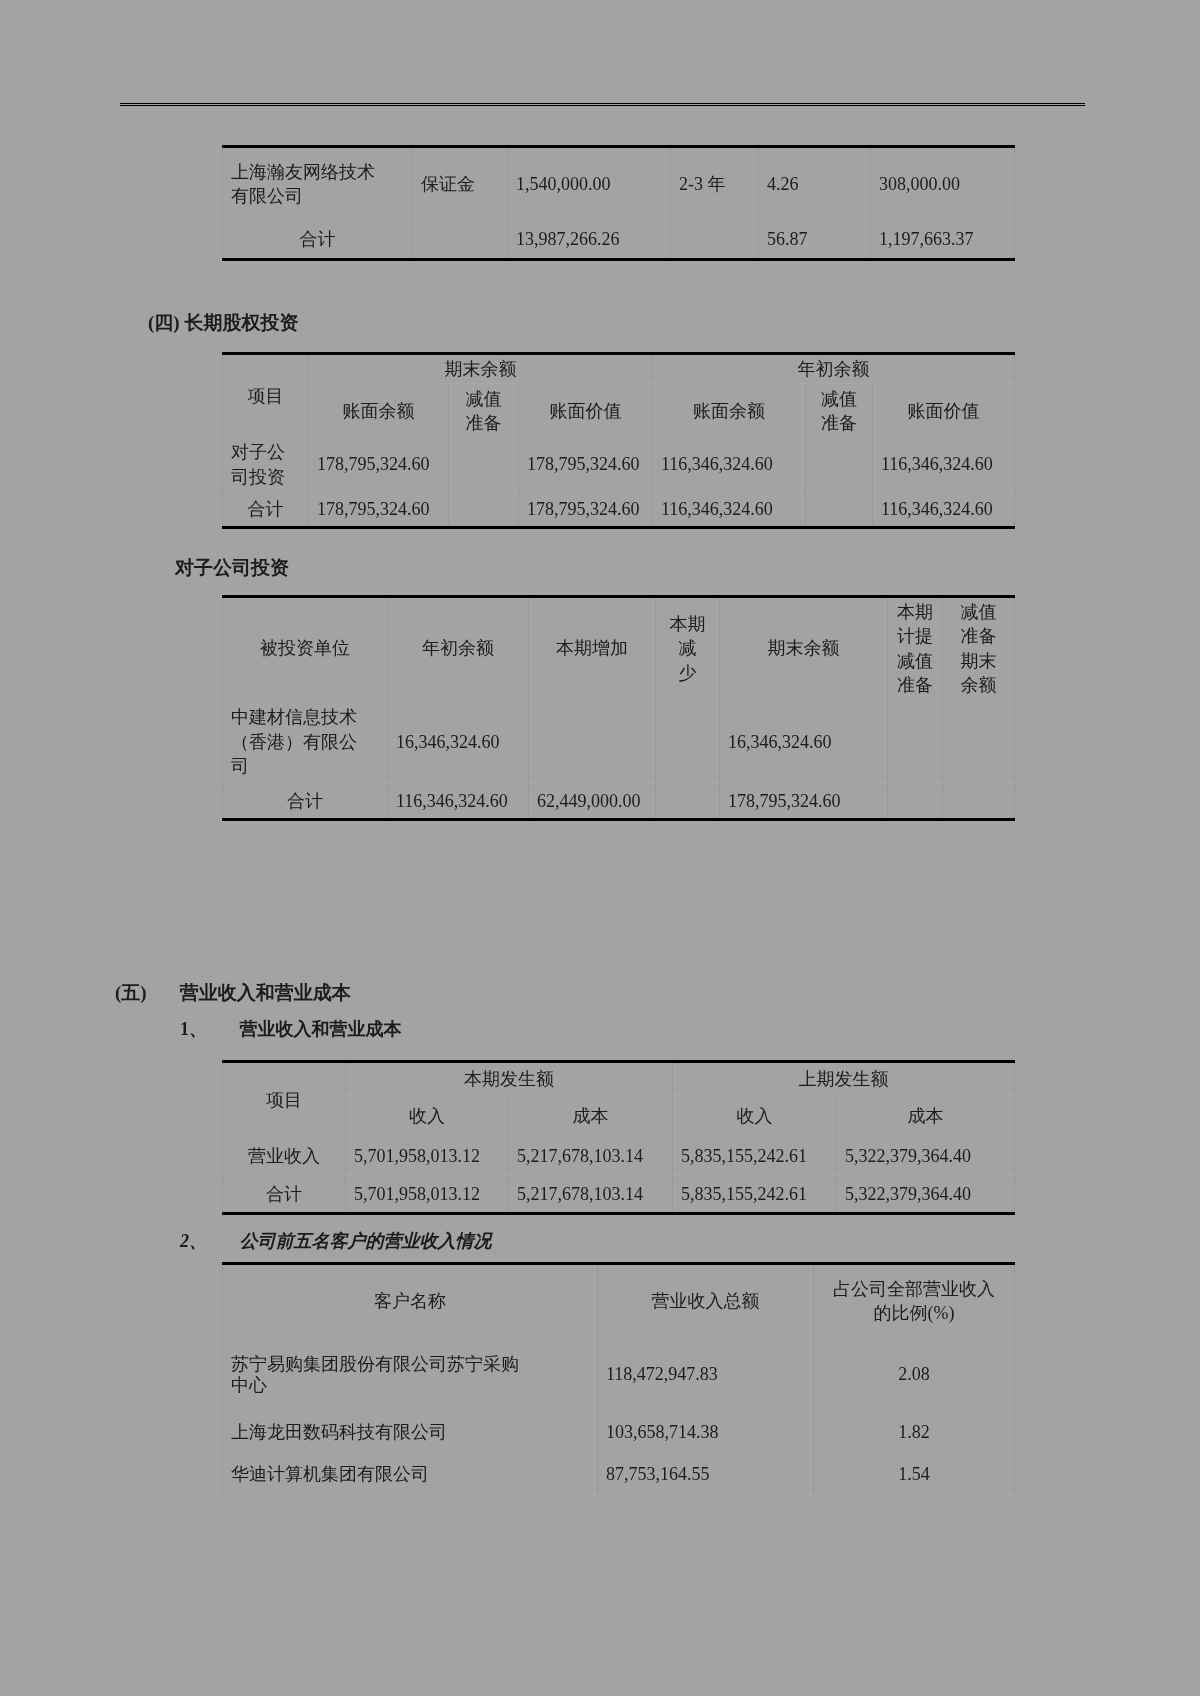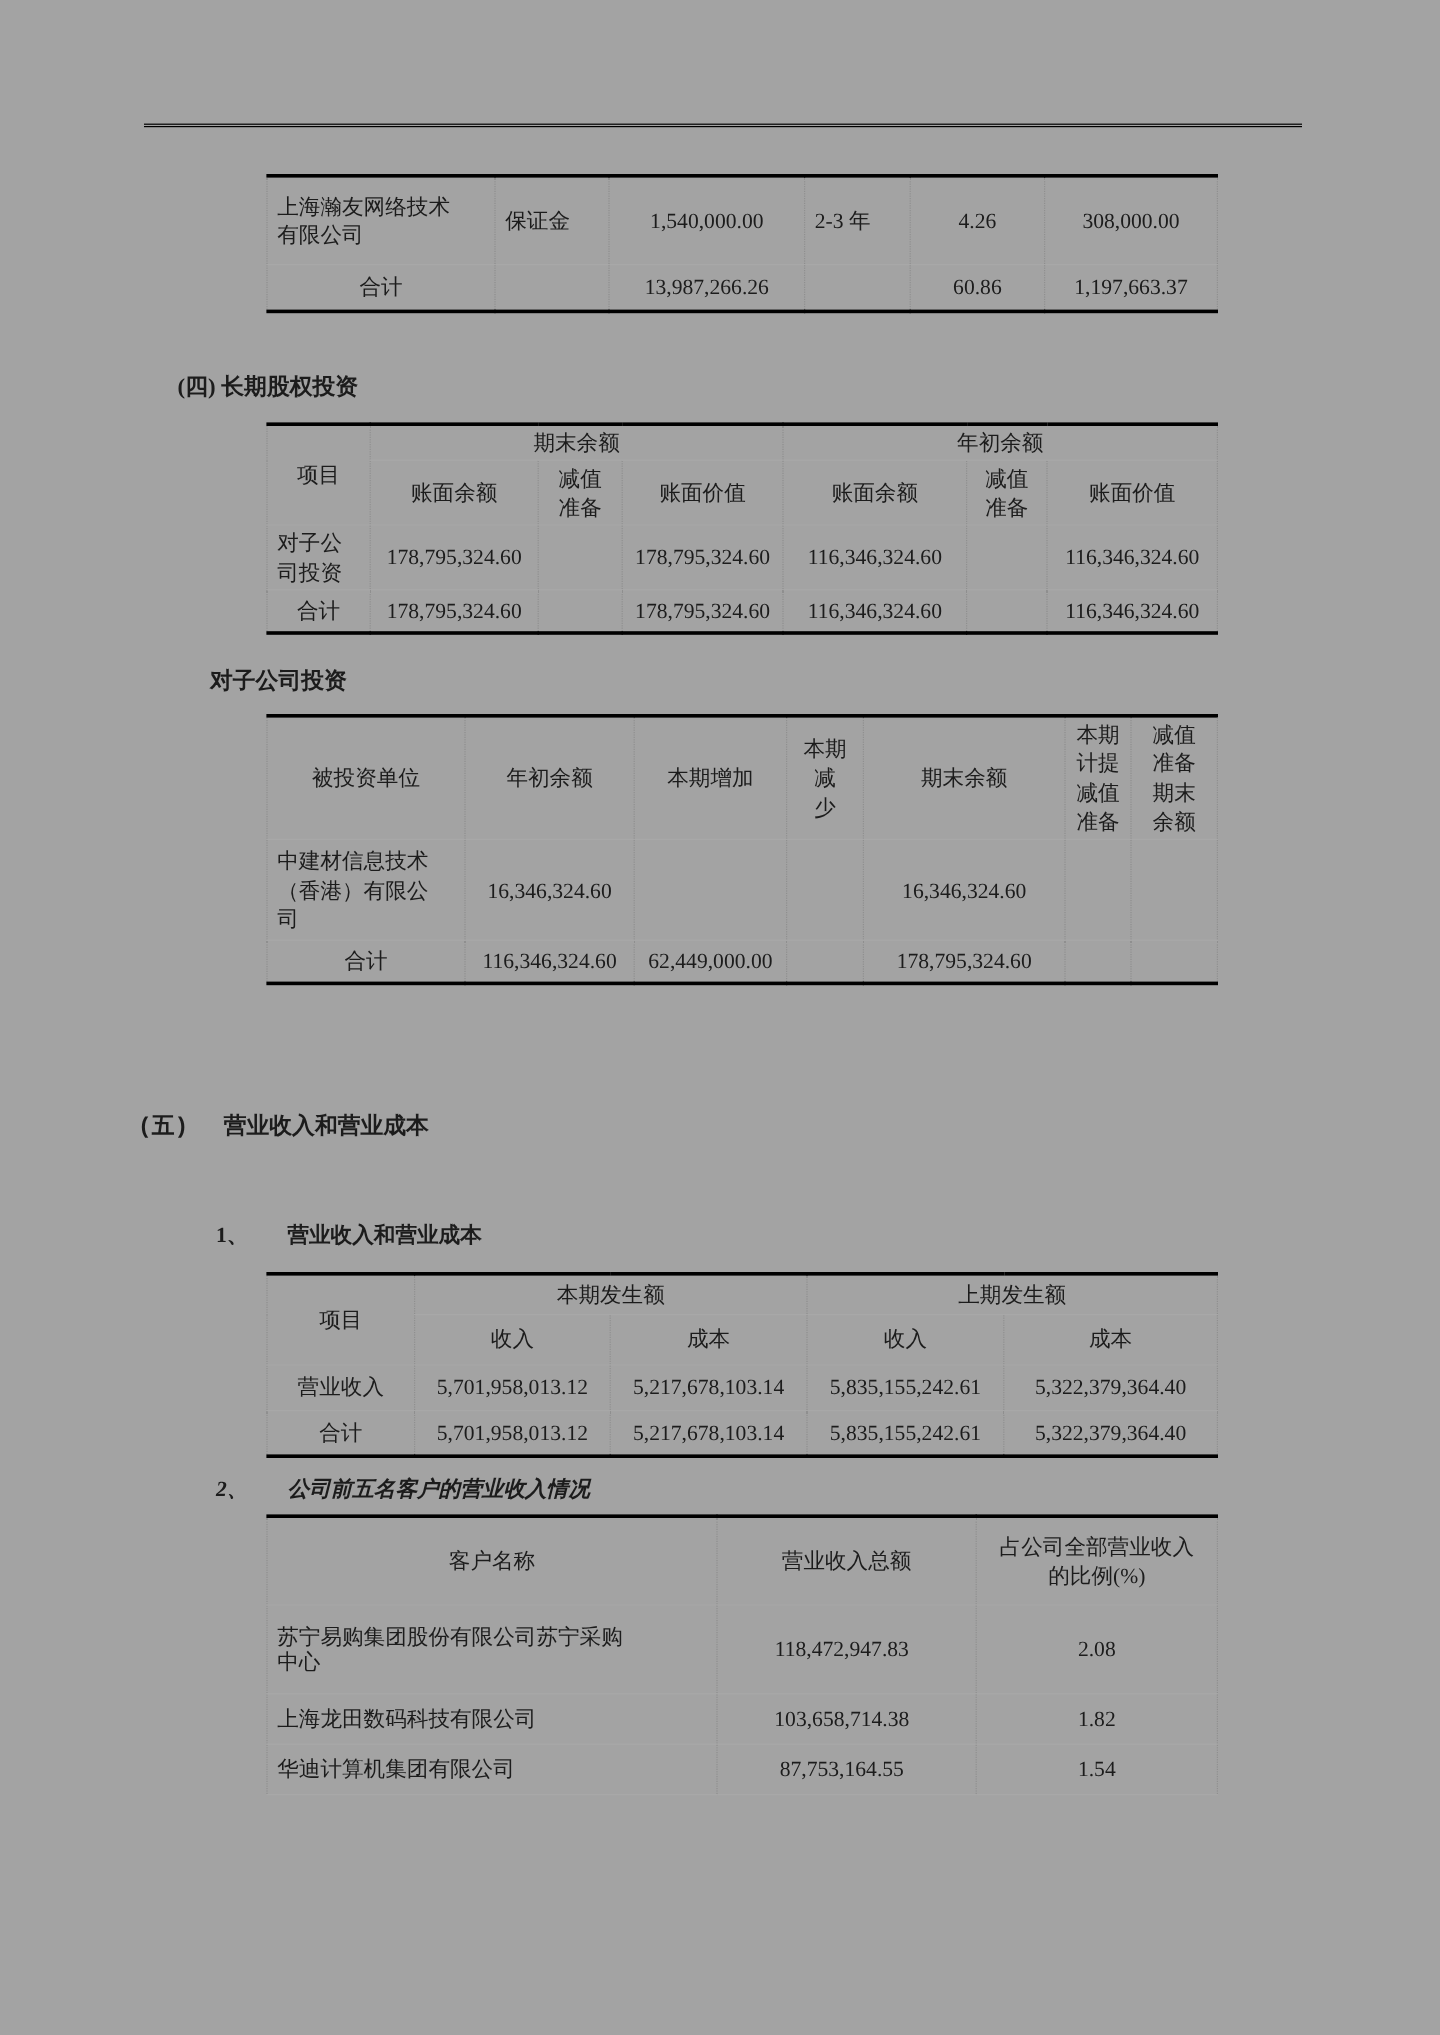--- a/index.html
+++ b/index.html
@@ -18,21 +18,21 @@
     border-top:3px solid #000; border-bottom:3px solid #000;
   }
   .tbl.thin-bottom { border-bottom:1px solid #a0a0a0; }
   .tbl th, .tbl td {
     border-left:1px dotted #8f8f8f; border-right:1px dotted #8f8f8f;
     border-top:1px solid #a8a8a8; border-bottom:1px solid #a8a8a8;
     font-weight:normal; padding:2px 8px; overflow:hidden;
     vertical-align:middle; line-height:1.35;
   }
   .c { text-align:center; }
-  .r { text-align:center; padding-right:10px; }
+  .r { text-align:left; padding-right:10px; }
   .l { text-align:left; padding-left:10px; }
   .pre { white-space:pre-line; }
   .top { vertical-align:top; padding-top:8px; }
   .lh-tall { line-height:30px; }
   .lh-med { line-height:26px; }
   .heading {
     position:absolute; font-weight:bold; font-size:19px; line-height:30px;
     white-space:nowrap;
   }
   .num-label { display:inline-block; width:55px; }
@@ -66,21 +66,21 @@
       <td class="r top">1,540,000.00</td>
       <td class="l top">2-3 年</td>
       <td class="r top">4.26</td>
       <td class="r top">308,000.00</td>
     </tr>
     <tr style="height:39px">
       <td class="c">合计</td>
       <td></td>
       <td class="r">13,987,266.26</td>
       <td></td>
-      <td class="r">60.86</td>
+      <td class="r">56.87</td>
       <td class="r">1,197,663.37</td>
     </tr>
   </tbody>
     </table>
 
   <div class="heading" style="left:148px; top:308px;">
     <span>(四)</span>
     <span>长期股权投资</span>
   </div>
 
@@ -179,21 +179,21 @@
       <td class="r">116,346,324.60</td>
       <td class="r">62,449,000.00</td>
       <td class="r"></td>
       <td class="r">178,795,324.60</td>
       <td class="r"></td>
       <td class="r"></td>
     </tr>
   </tbody>
     </table>
 
-  <div class="heading" style="left:115px; top:924px;font-family:Liberation Mono, monospace;">
+  <div class="heading" style="left:115px; top:978px;">
     <span class="sec-label">(五)</span>
     <span>营业收入和营业成本</span>
   </div>
 
   <div class="heading" style="left:180px; top:1014px; font-size:18px;">
     <span class="num-label">1、</span>
     <span>营业收入和营业成本</span>
   </div>
 
   <table class="tbl" style="top:1060px;">

